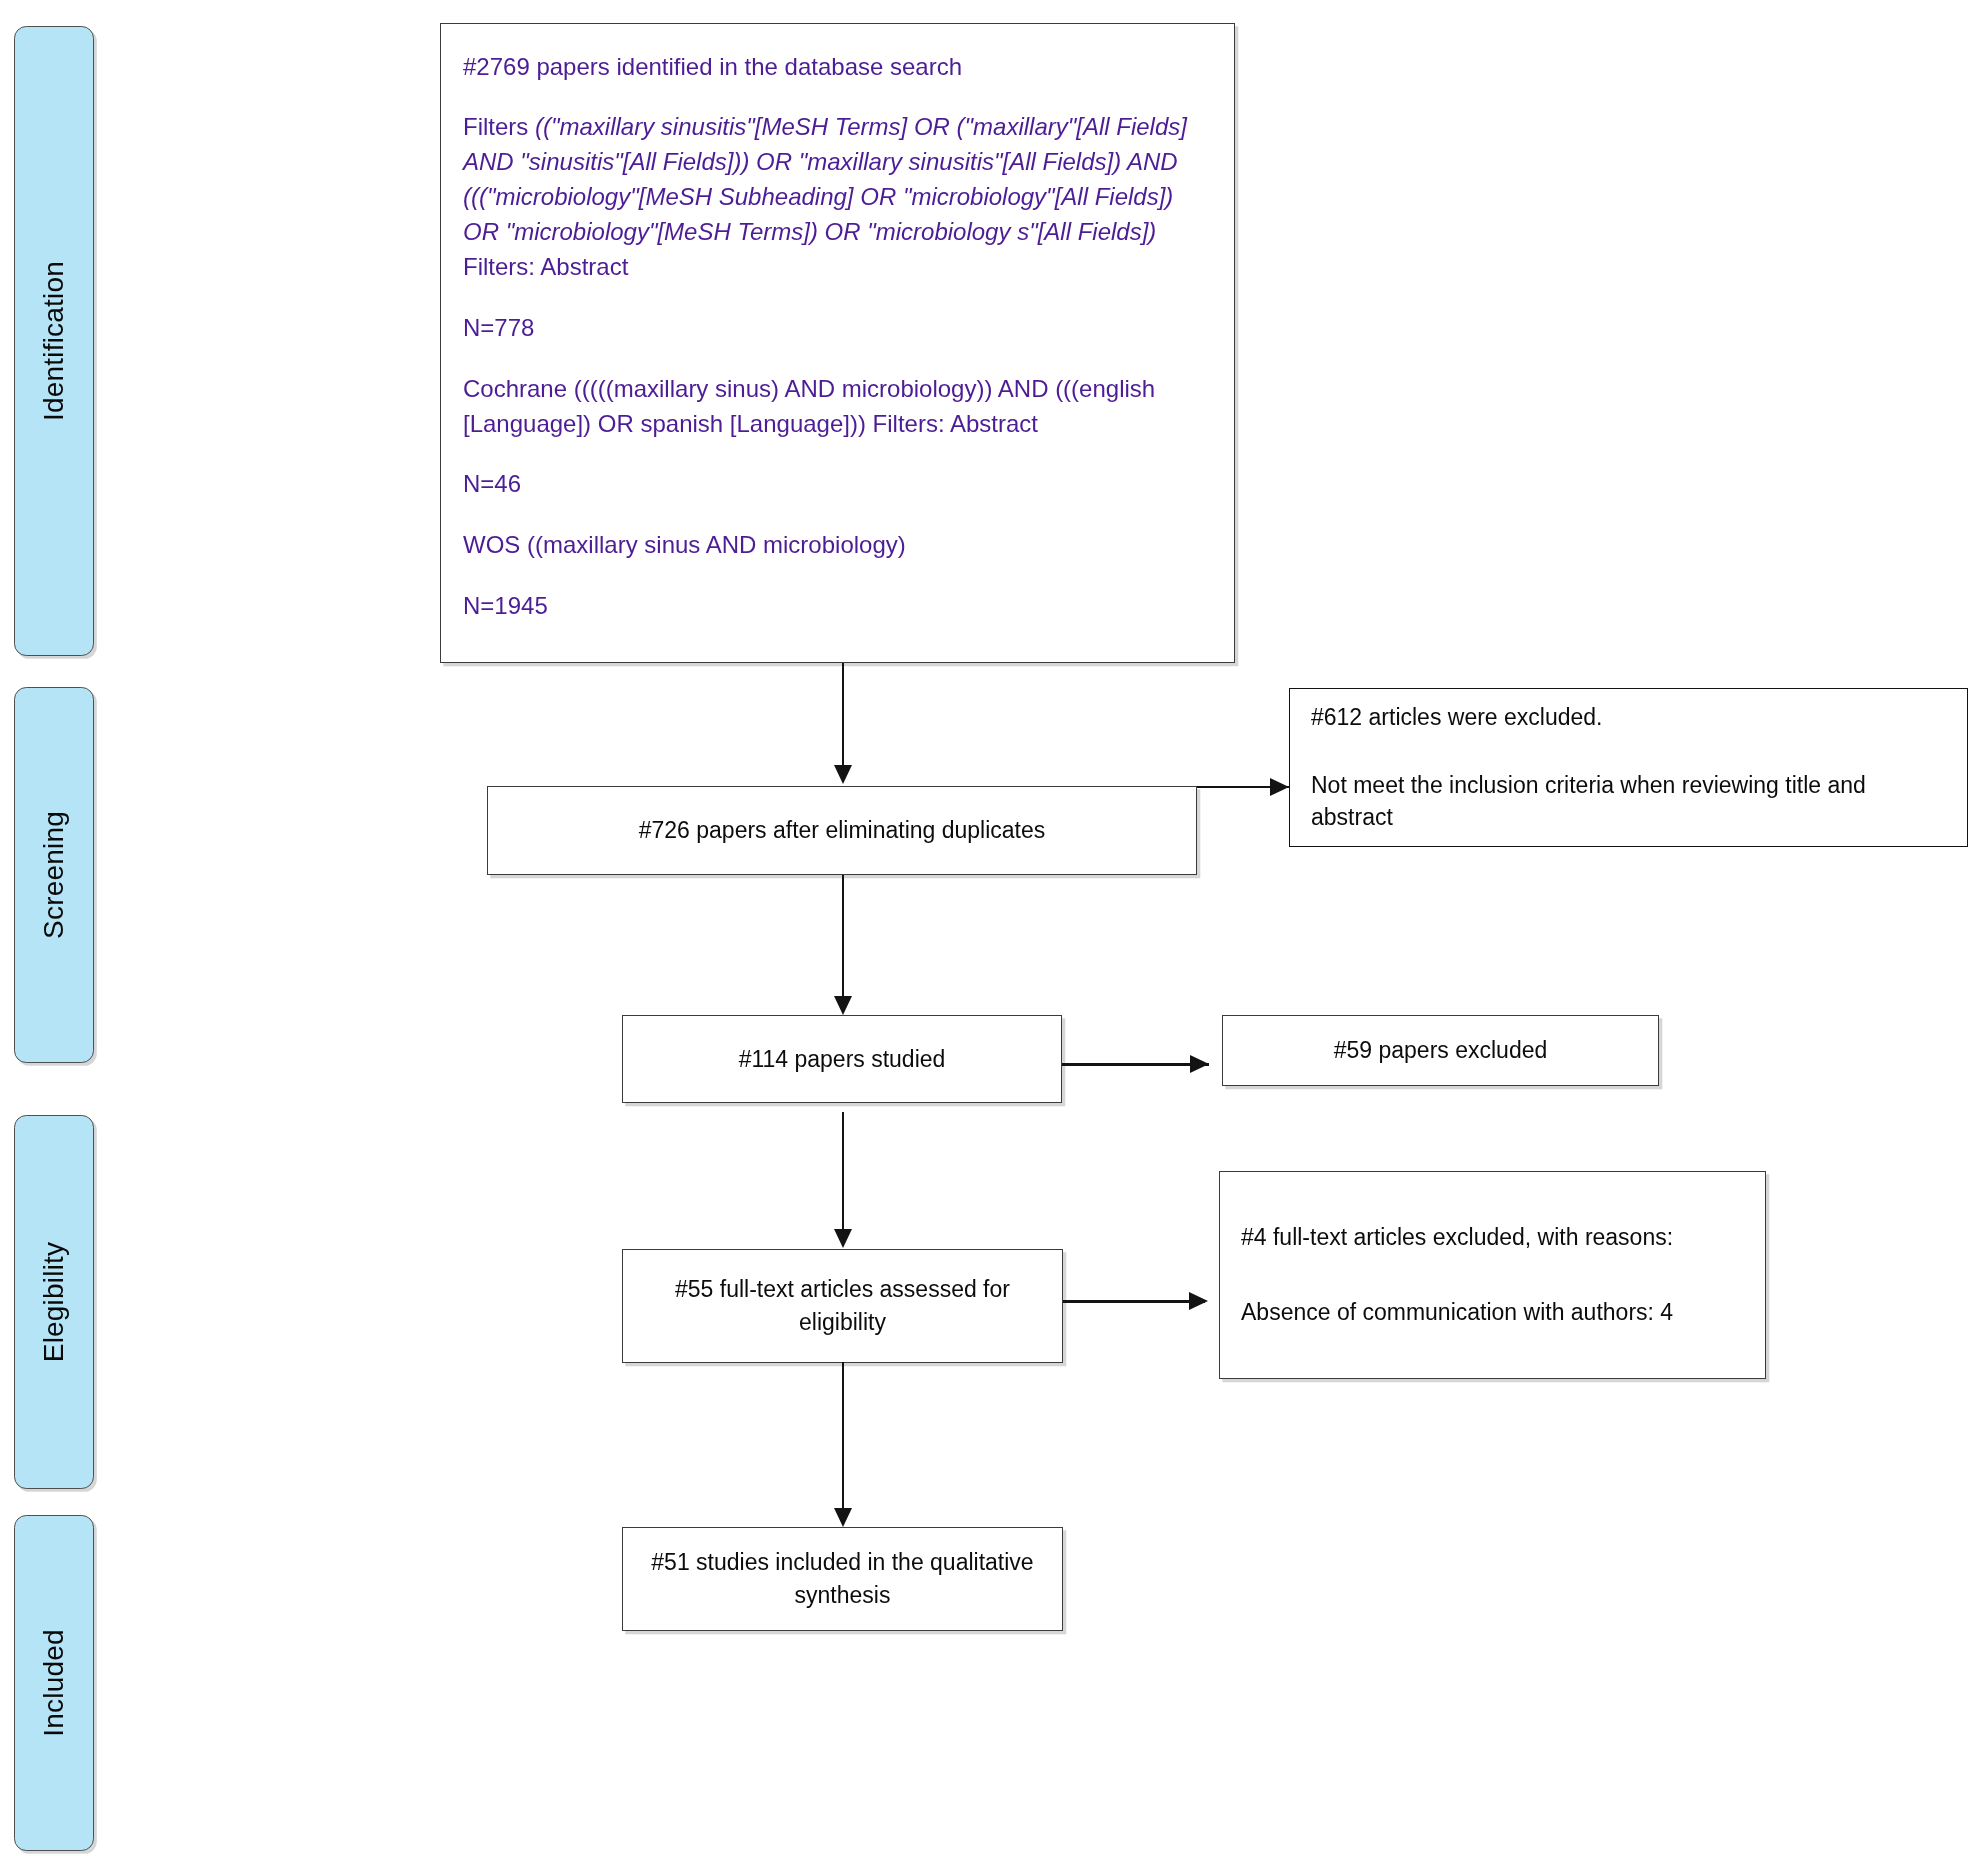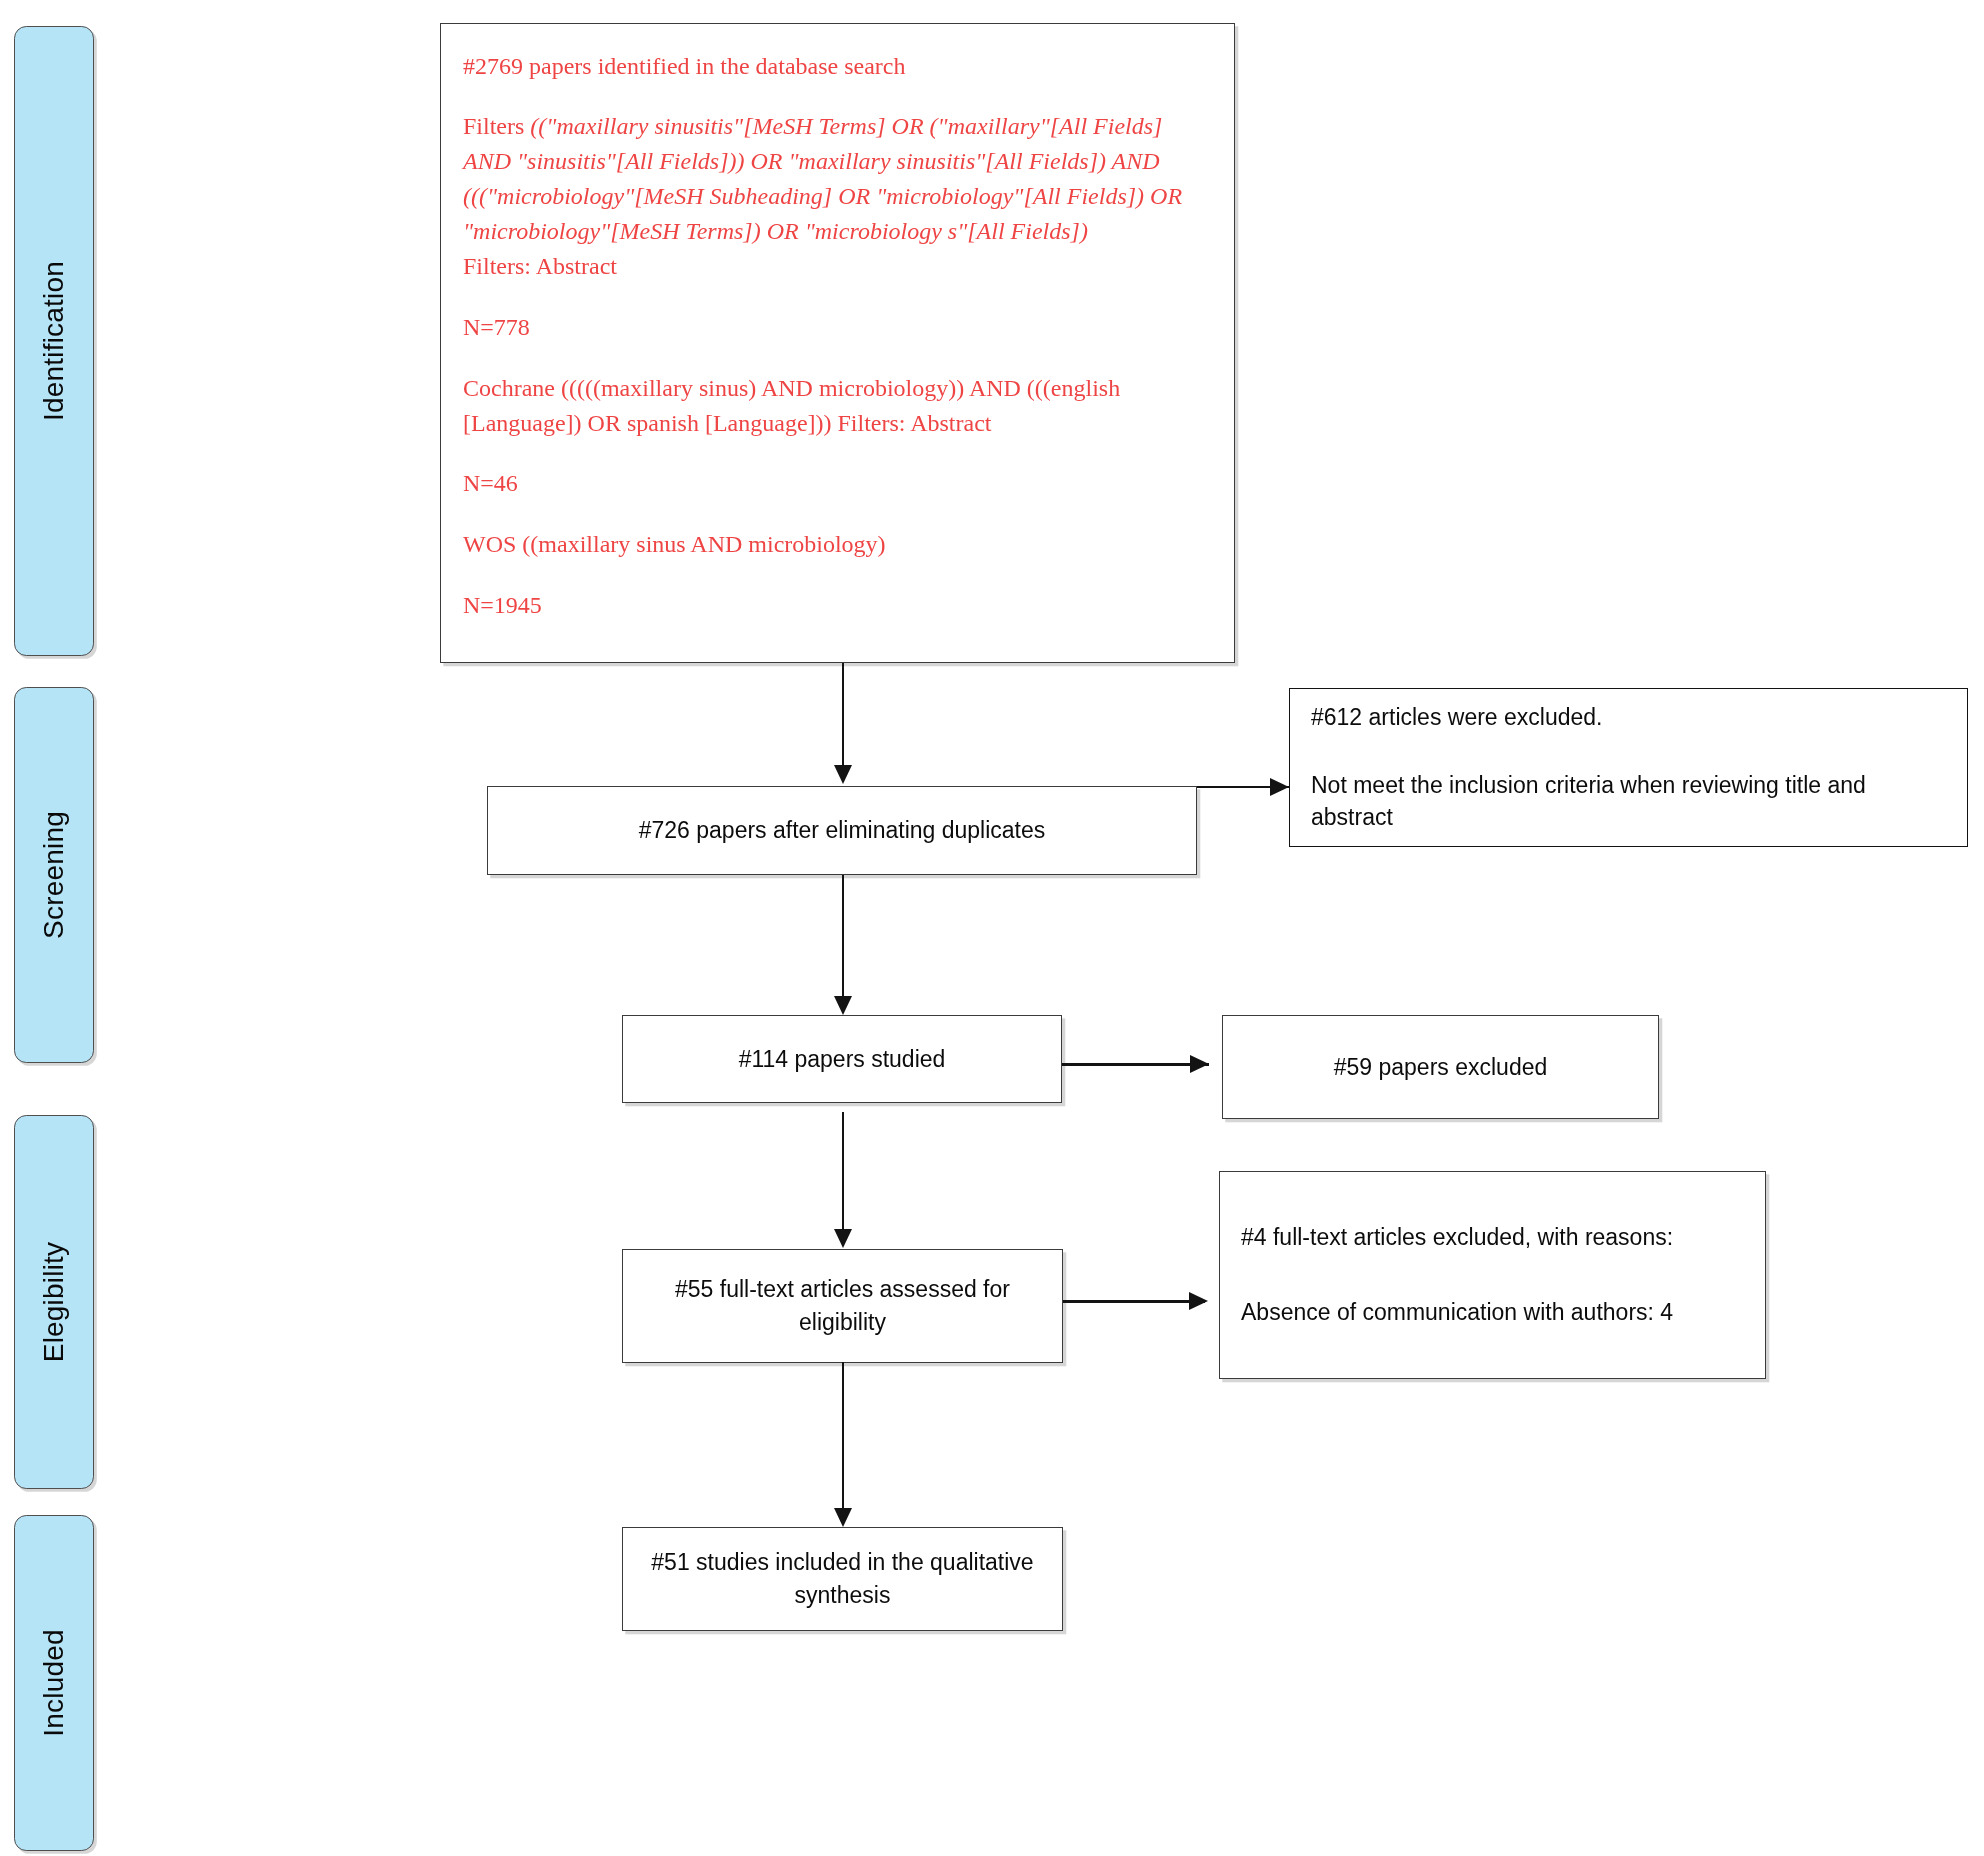--- a/index.html
+++ b/index.html
@@ -65,23 +65,22 @@
   }
 
   
   .ident-body {
     position: absolute;
     left: 22px;
     right: 19px;
     top: 24.6px;
     font-size: 24px;
     line-height: 1.46;
-    color: #ef4444;
+    color: #4c1d95;
     text-align: left;
-    font-family: Liberation Serif, serif;
   }
   .ident-body p {
     margin: 0 0 25.6px 0;
   }
   .ident-body p:last-child { margin-bottom: 0; }
   .qline { font-style: italic; }
 
   
   .v-line {
     position: absolute;
@@ -162,21 +161,21 @@
   <div class="v-line" style="left:842px; top:875px; width:1.9px; height:122px;"></div>
   <div class="arrow-down" style="left:834px; top:996px;"></div>
 
   <div class="flow-box" style="left:622px; top:1015px; width:440px; height:88px;">
     <div class="box-text">#114 papers studied</div>
   </div>
 
   <div class="h-line" style="left:1062px; top:1063px; width:147px; height:3.3px;"></div>
   <div class="arrow-right" style="left:1190px; top:1055px;"></div>
 
-  <div class="flow-box" style="left:1222px; top:1015px; width:437px; height:104px;">
+  <div class="flow-box" style="left:1222px; top:1015px; width:437px; height:71px;">
     <div class="box-text">#59 papers excluded</div>
   </div>
 
   <div class="v-line" style="left:842px; top:1112px; width:1.9px; height:118px;"></div>
   <div class="arrow-down" style="left:834px; top:1229px;"></div>
 
   <div class="flow-box" style="left:622px; top:1249px; width:441px; height:114px;">
     <div class="box-text">#55 full-text articles assessed for eligibility</div>
   </div>
 

